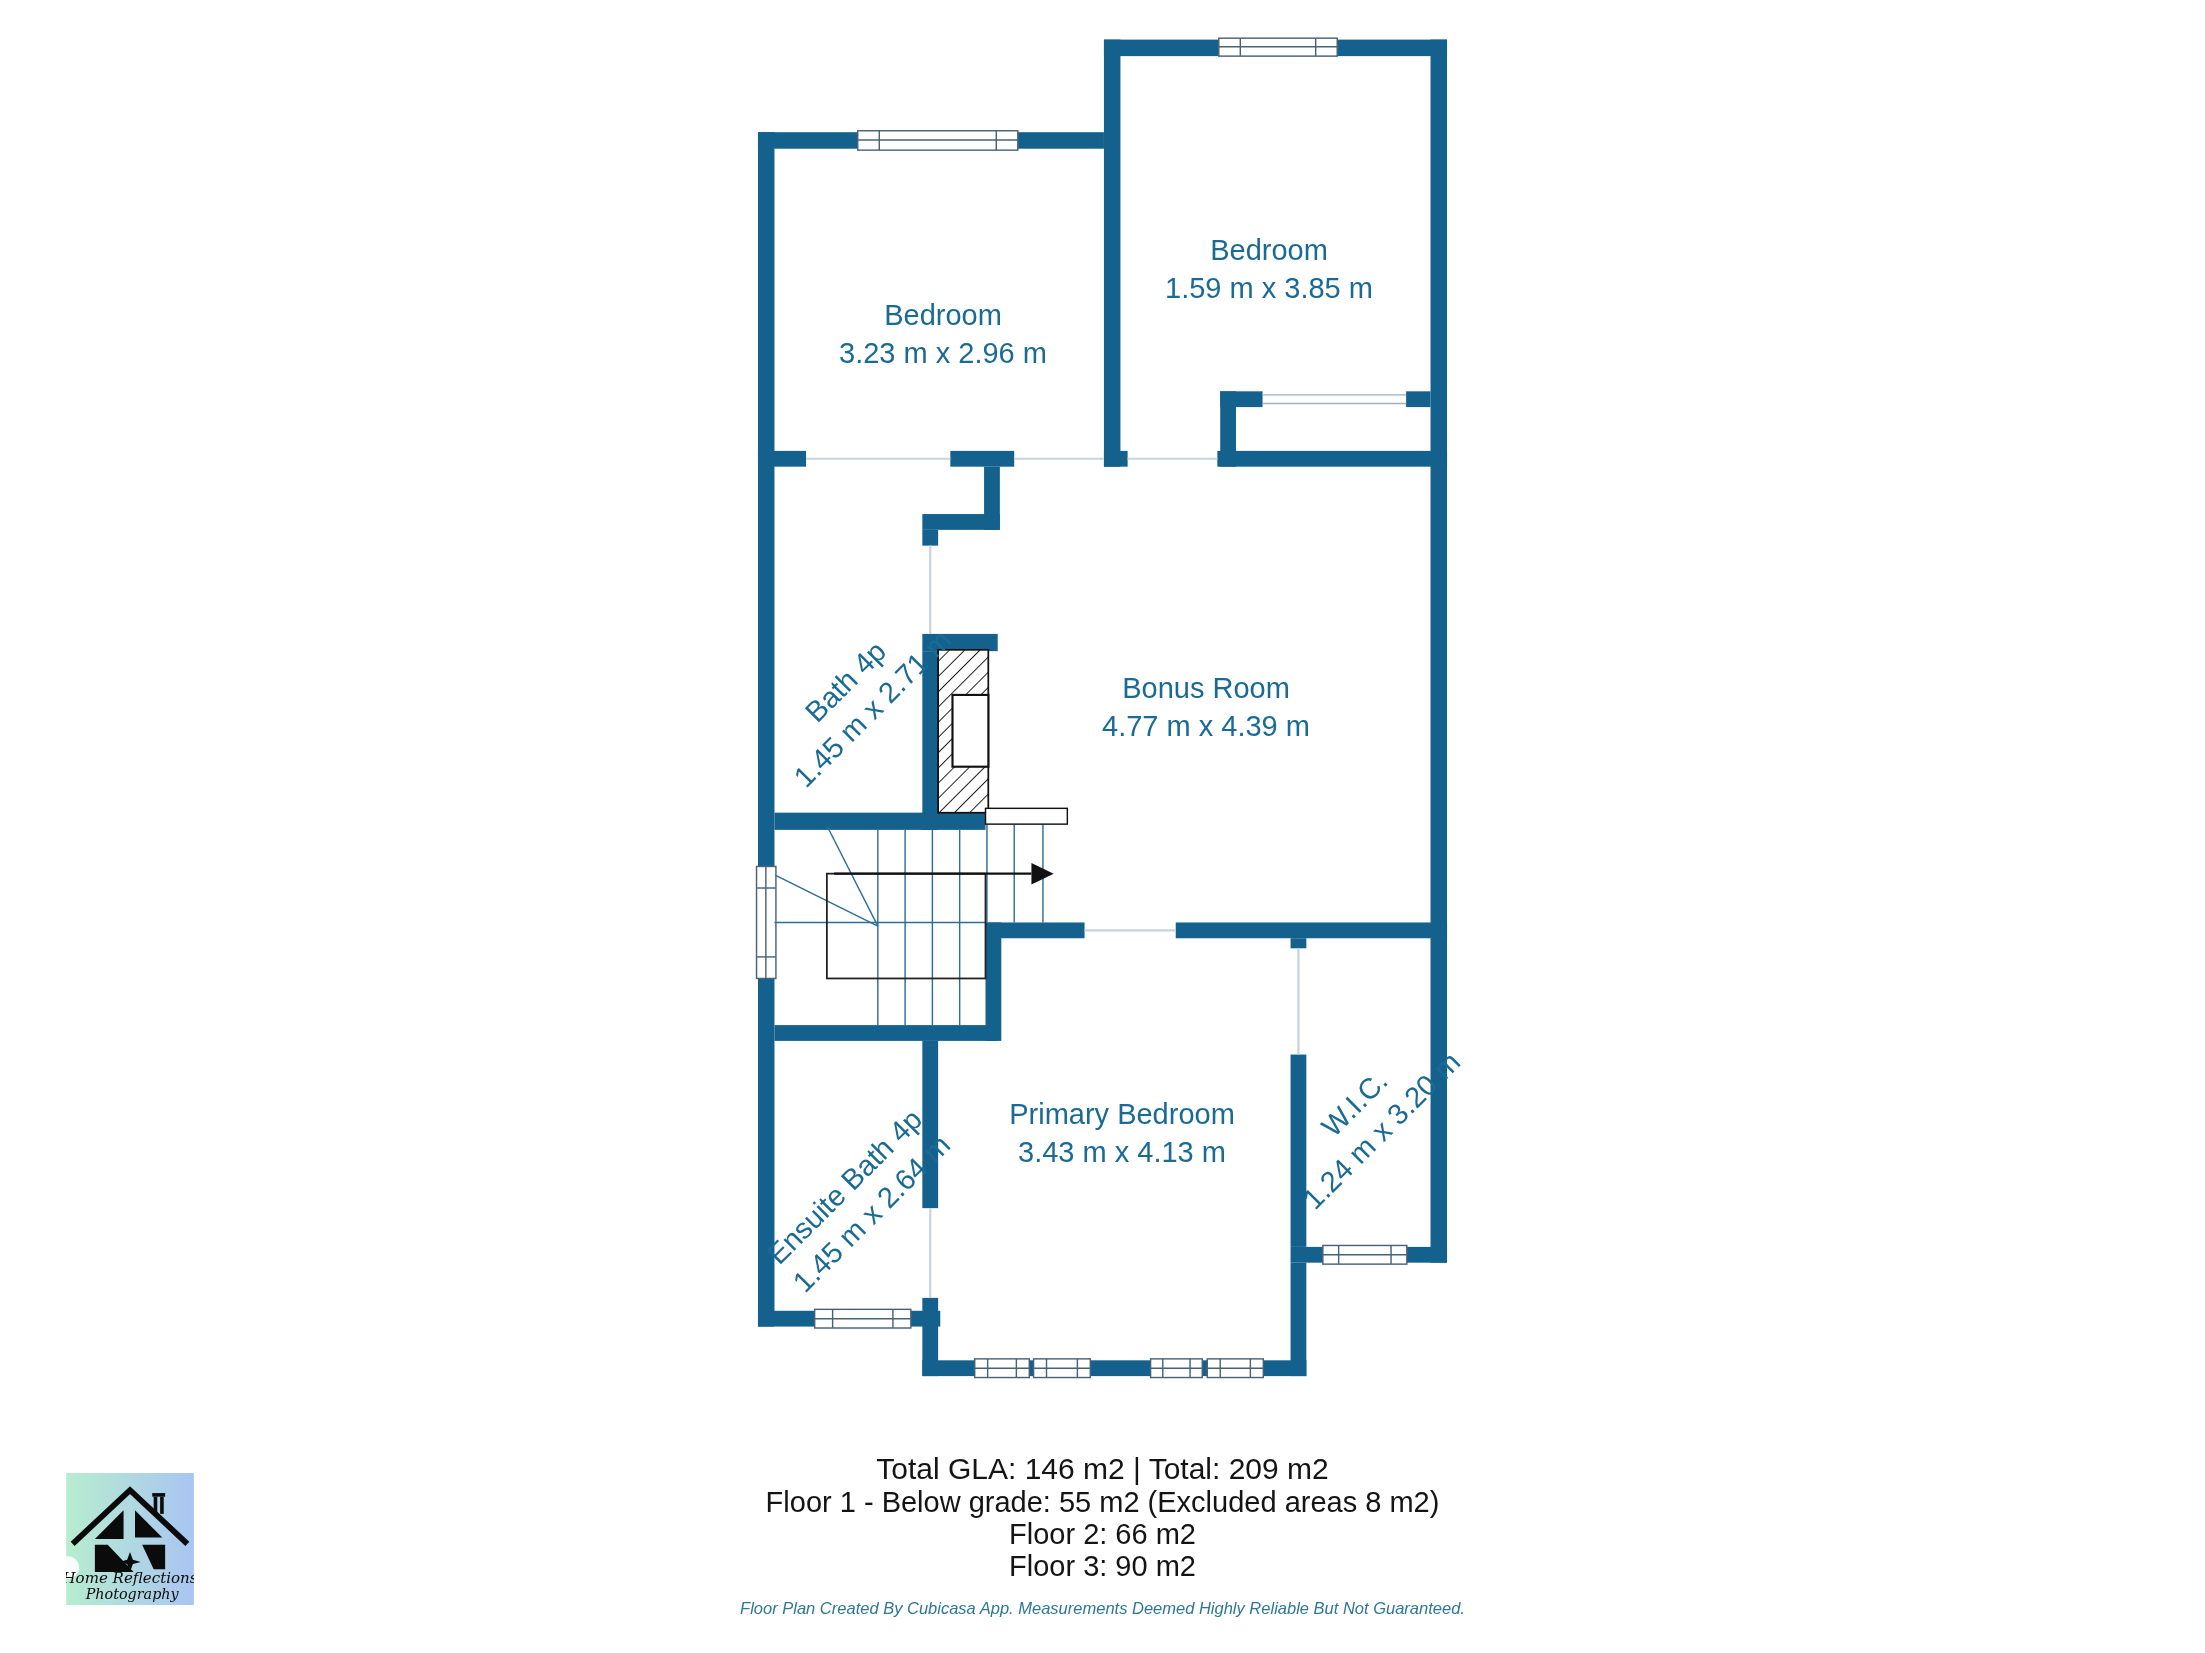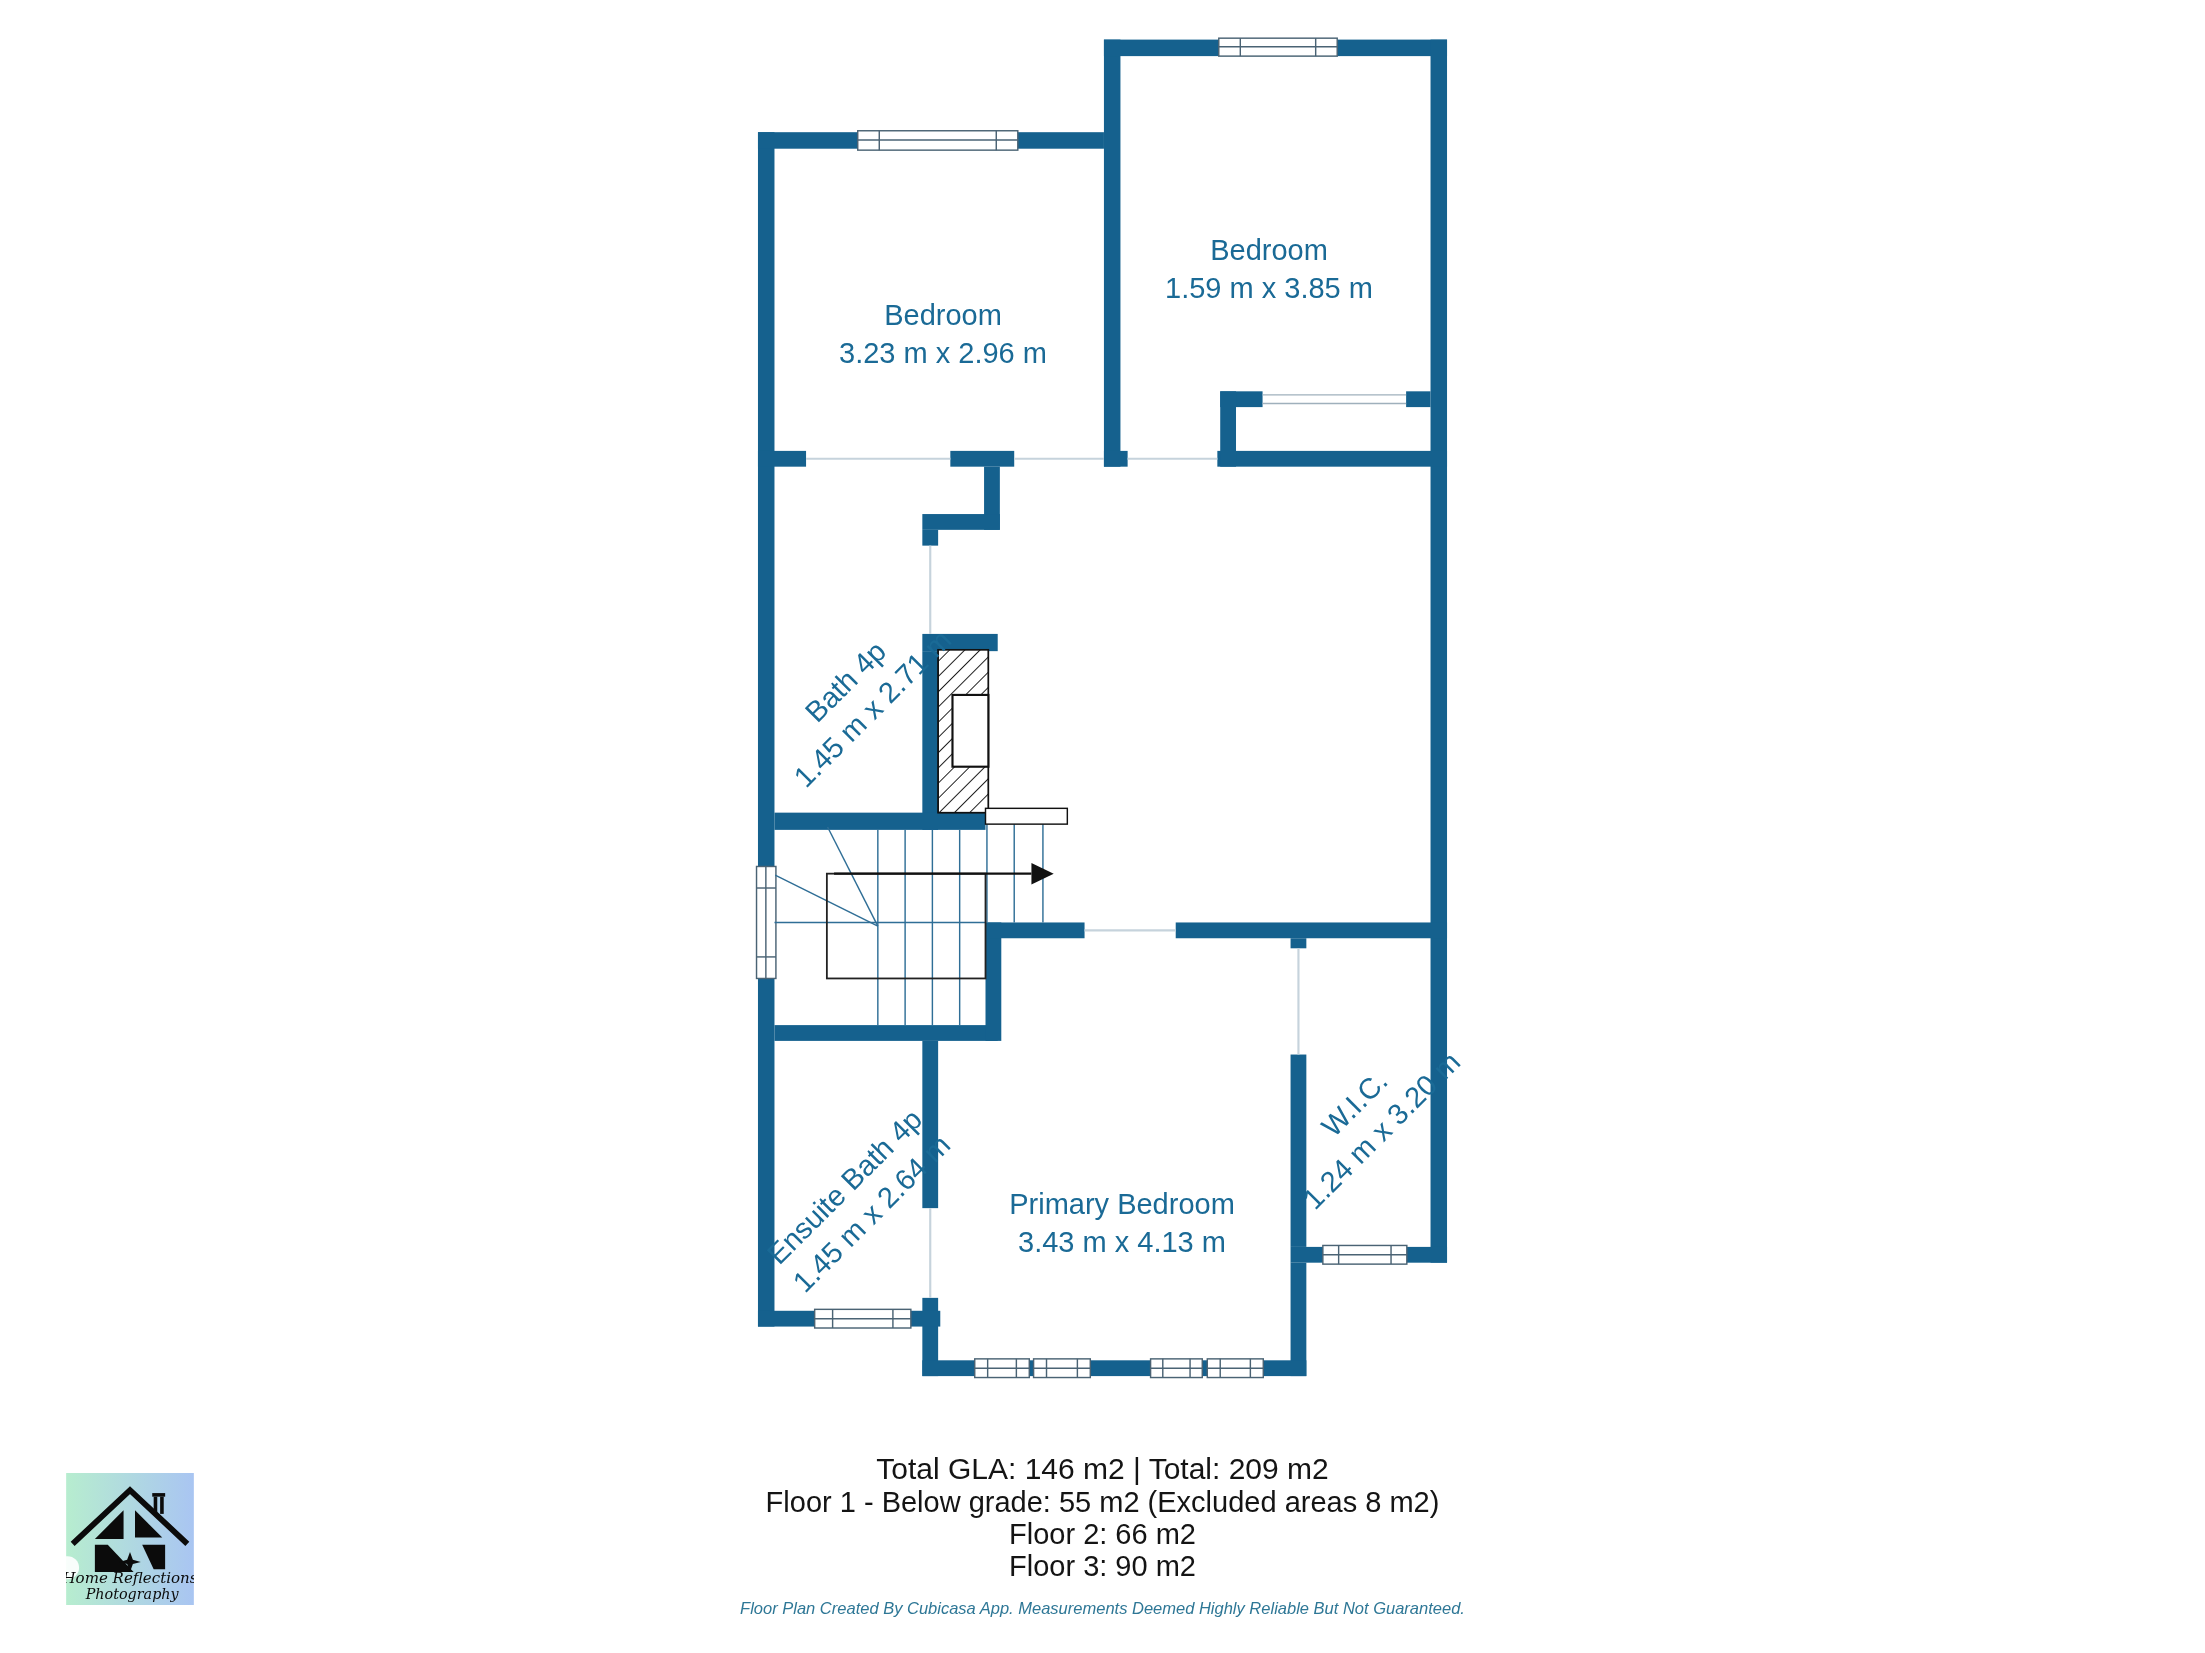--- a/index.html
+++ b/index.html
@@ -21,21 +21,21 @@
   .room-label{position:absolute;transform:translate(-50%,-50%);text-align:center;
     color:var(--room_text);font-size:29px;line-height:38px;white-space:nowrap;}
   .room-label.rot{transform:translate(-50%,-50%) rotate(-45deg);}
   .room-label .dims{display:block;}
 
   .lbl-bedroom-left{left:943px;top:334px;}
   .lbl-bedroom-right{left:1269px;top:269px;}
   .lbl-bath{left:859px;top:695px;}
   .lbl-bonus{left:1206px;top:707px;}
   .lbl-ensuite{left:858px;top:1200px;}
-  .lbl-primary{left:1122px;top:1223px;}
+  .lbl-primary{left:1122px;top:1133px;}
   .lbl-wic{left:1368px;top:1117px;}
 
   .summary{position:absolute;left:0;top:1452px;width:100%;text-align:center;
     color:var(--summary_text);font-size:29px;line-height:32px;}
   .summary .total{font-weight:normal;font-size:30px;line-height:34px;}
   .footer-note{position:absolute;left:0;top:1599px;width:100%;text-align:center;
     color:var(--footer_text);font-size:16.5px;font-style:italic;}
 
   .logo{position:absolute;left:66px;top:1473px;width:128px;height:132px;}
 </style>
@@ -194,20 +194,24 @@
     <span class="dims">3.23 m x 2.96 m</span>
   </div>
   <div class="room-label lbl-bedroom-right">
     <span>Bedroom</span>
     <span class="dims">1.59 m x 3.85 m</span>
   </div>
   <div class="room-label rot lbl-bath">
     <span>Bath 4p</span>
     <span class="dims">1.45 m x 2.71 m</span>
   </div>
+  <div class="room-label lbl-bonus">
+    <span>Bonus Room</span>
+    <span class="dims">4.77 m x 4.39 m</span>
+  </div>
   <div class="room-label rot lbl-ensuite">
     <span>Ensuite Bath 4p</span>
     <span class="dims">1.45 m x 2.64 m</span>
   </div>
   <div class="room-label lbl-primary">
     <span>Primary Bedroom</span>
     <span class="dims">3.43 m x 4.13 m</span>
   </div>
   <div class="room-label rot lbl-wic">
     <span>W.I.C.</span>

